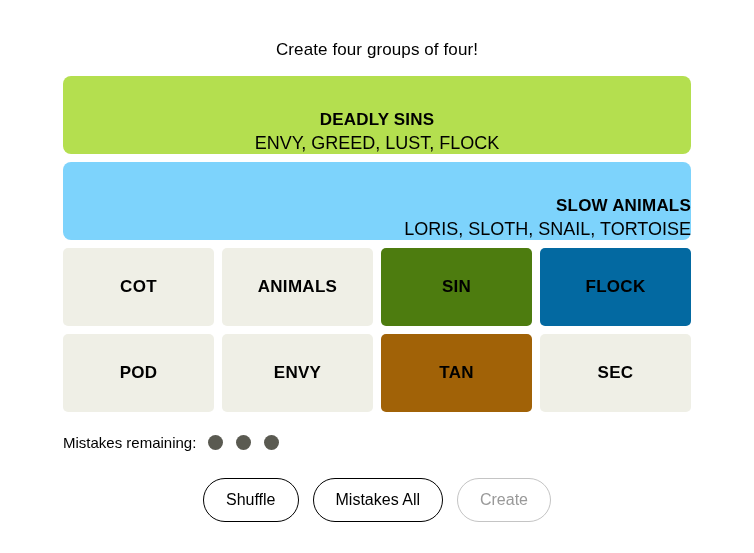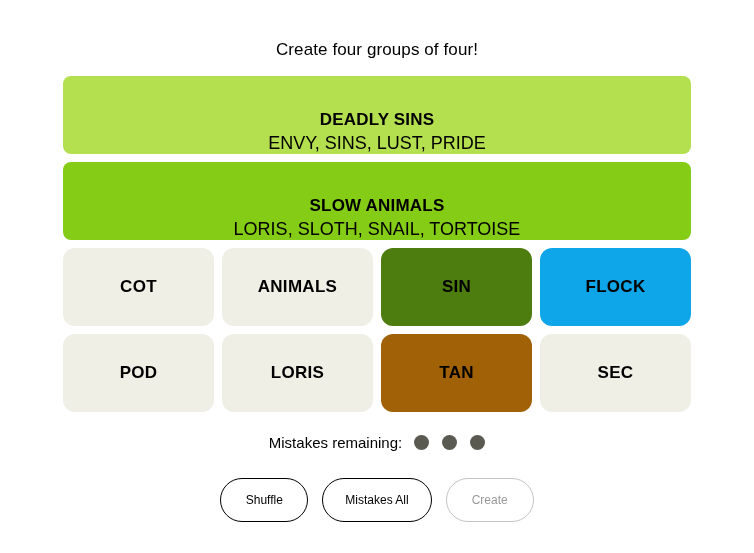--- a/index.html
+++ b/index.html
@@ -65,40 +65,40 @@
 
   
   .tile-grid {
     display: grid;
     grid-template-columns: repeat(4, 1fr);
     gap: 8px;
   }
   .tile {
     height: 78px;
     background: #efefe6;
-    border-radius: 12px;
+    border-radius: 5px;
     display: flex;
     align-items: center;
     justify-content: center;
     font-size: 17px;
     font-weight: bold;
     letter-spacing: 0.3px;
     color: #000000;
     cursor: pointer;
     user-select: none;
     border: none;
     padding: 0;
     font-family: "Liberation Sans", sans-serif;
   }
 
   
   .mistakes-row {
     display: flex;
     align-items: center;
-    justify-content: center;
+    justify-content: flex-start;
     gap: 12px;
     margin-top: 22px;
   }
   .mistakes-label {
     font-size: 15px;
     color: #000000;
   }
   .dots {
     display: flex;
     align-items: center;
@@ -119,21 +119,21 @@
     gap: 14px;
     margin-top: 27px;
   }
   .btn {
     min-width: 88px;
     height: 44px;
     padding: 0 22px;
     border-radius: 22px;
     background: #ffffff;
     border: 1px solid #000000;
-    font-size: 12px;
+    font-size: 16px;
     font-family: "Liberation Sans", sans-serif;
     color: #000000;
     cursor: pointer;
     display: inline-flex;
     align-items: center;
     justify-content: center;
     line-height: 1;
   }
   .btn.disabled {
     border-color: #c4c4c4;
@@ -146,35 +146,35 @@
 
 <div class="page">
 
   <div class="headline">Create four groups of four!</div>
 
   <div class="board">
 
     <div id="solved-groups">
         <div class="solved-group" style="background: rgb(180, 223, 79);">
           <div class="solved-title">DEADLY SINS</div>
-          <div class="solved-members">ENVY, SINS, LUST, PRIDE</div>
+          <div class="solved-members">ENVY, GREED, LUST, FLOCK</div>
         </div>
-        <div class="solved-group" style="background: #84cc16;">
+        <div class="solved-group" style="background: #7dd3fc; align-items: flex-end;">
           <div class="solved-title">SLOW ANIMALS</div>
           <div class="solved-members">LORIS, SLOTH, SNAIL, TORTOISE</div>
         </div>
       </div>
 
     <div class="tile-grid" id="tile-grid">
         <button class="tile" style="background: rgb(239, 239, 230);">COT</button>
         <button class="tile" style="background: rgb(239, 239, 230);">ANIMALS</button>
         <button class="tile" style="background: #4d7c0f;">SIN</button>
-        <button class="tile" style="background: #0ea5e9;">FLOCK</button>
+        <button class="tile" style="background: #0369a1;">FLOCK</button>
         <button class="tile" style="background: rgb(239, 239, 230);">POD</button>
-        <button class="tile" style="background: rgb(239, 239, 230);">LORIS</button>
+        <button class="tile" style="background: rgb(239, 239, 230);">ENVY</button>
         <button class="tile" style="background: #a16207;">TAN</button>
         <button class="tile" style="background: rgb(239, 239, 230);">SEC</button>
       </div>
 
     <div class="mistakes-row">
       <span class="mistakes-label">Mistakes remaining:</span>
       <span class="dots" id="mistake-dots">
           <span class="dot" style="background: rgb(90, 90, 81);"></span>
           <span class="dot" style="background: rgb(90, 90, 81);"></span>
           <span class="dot" style="background: rgb(90, 90, 81);"></span>

